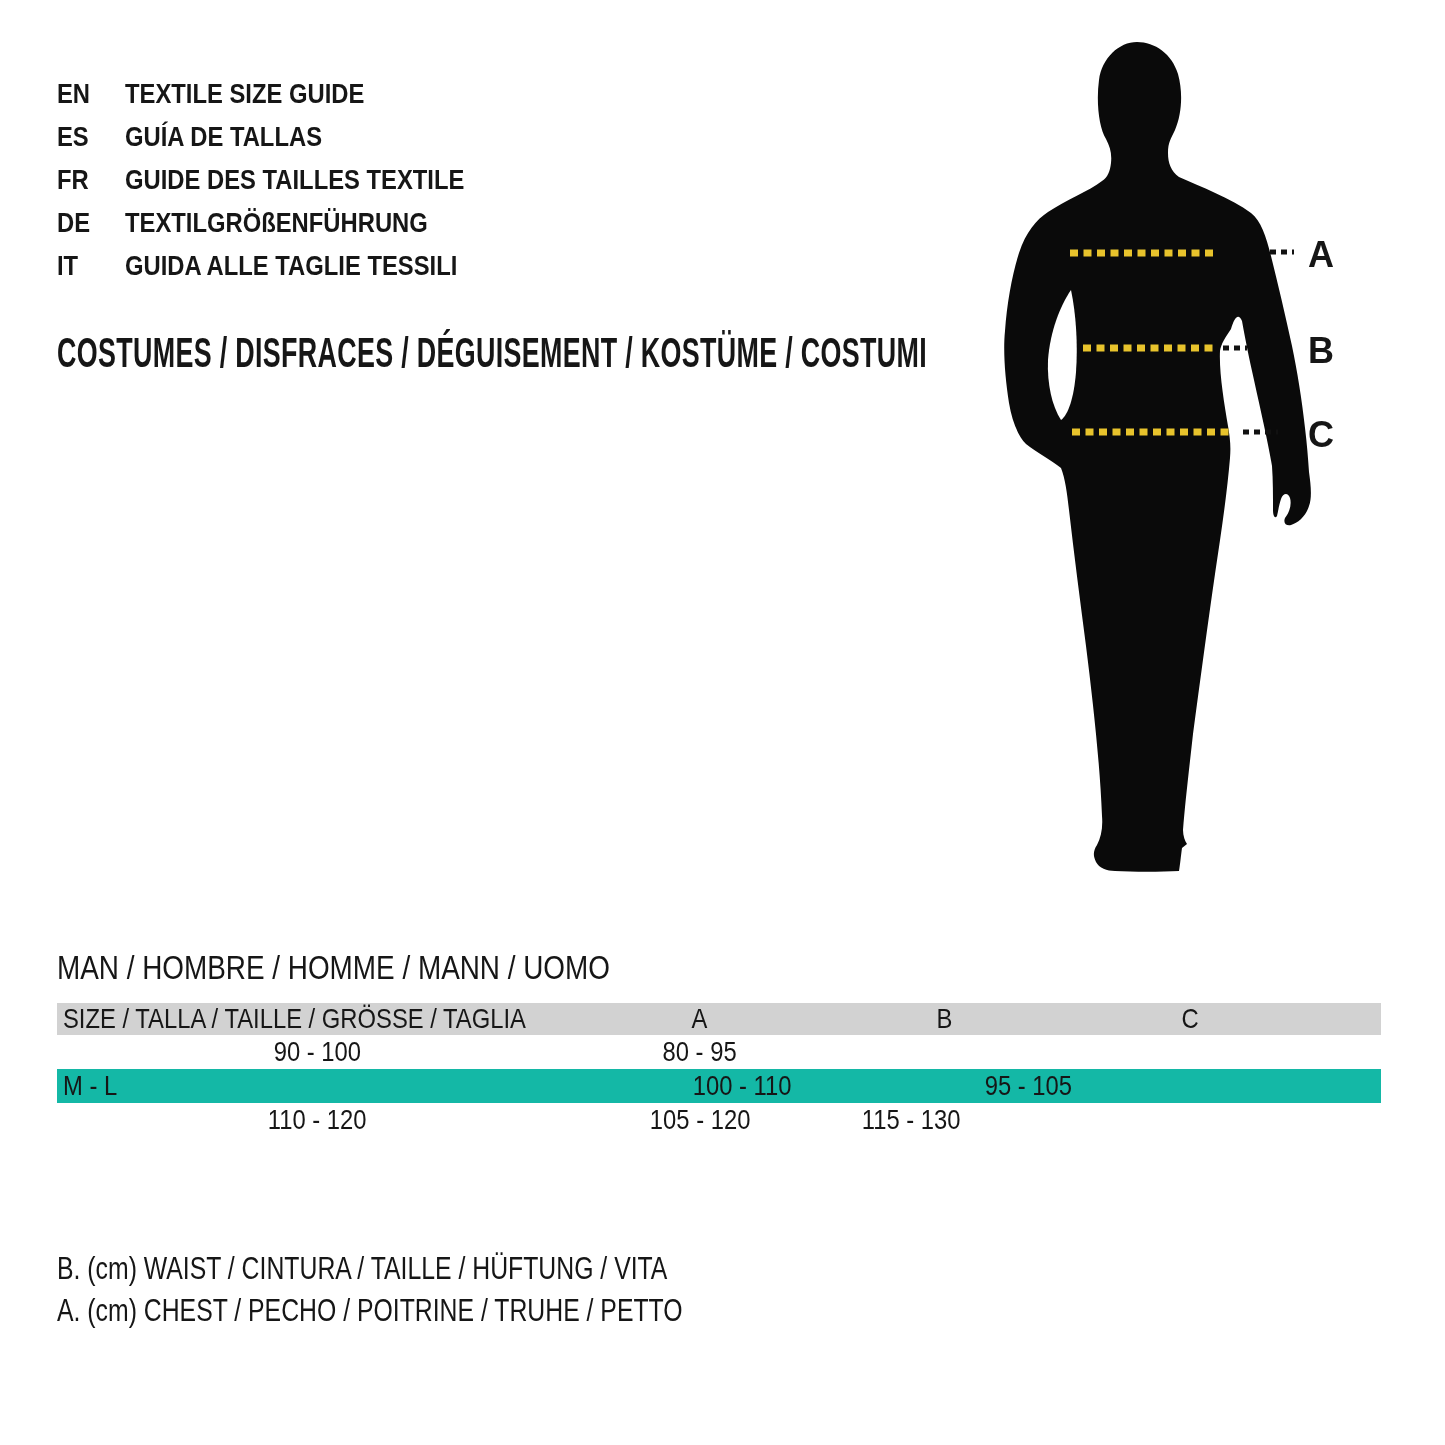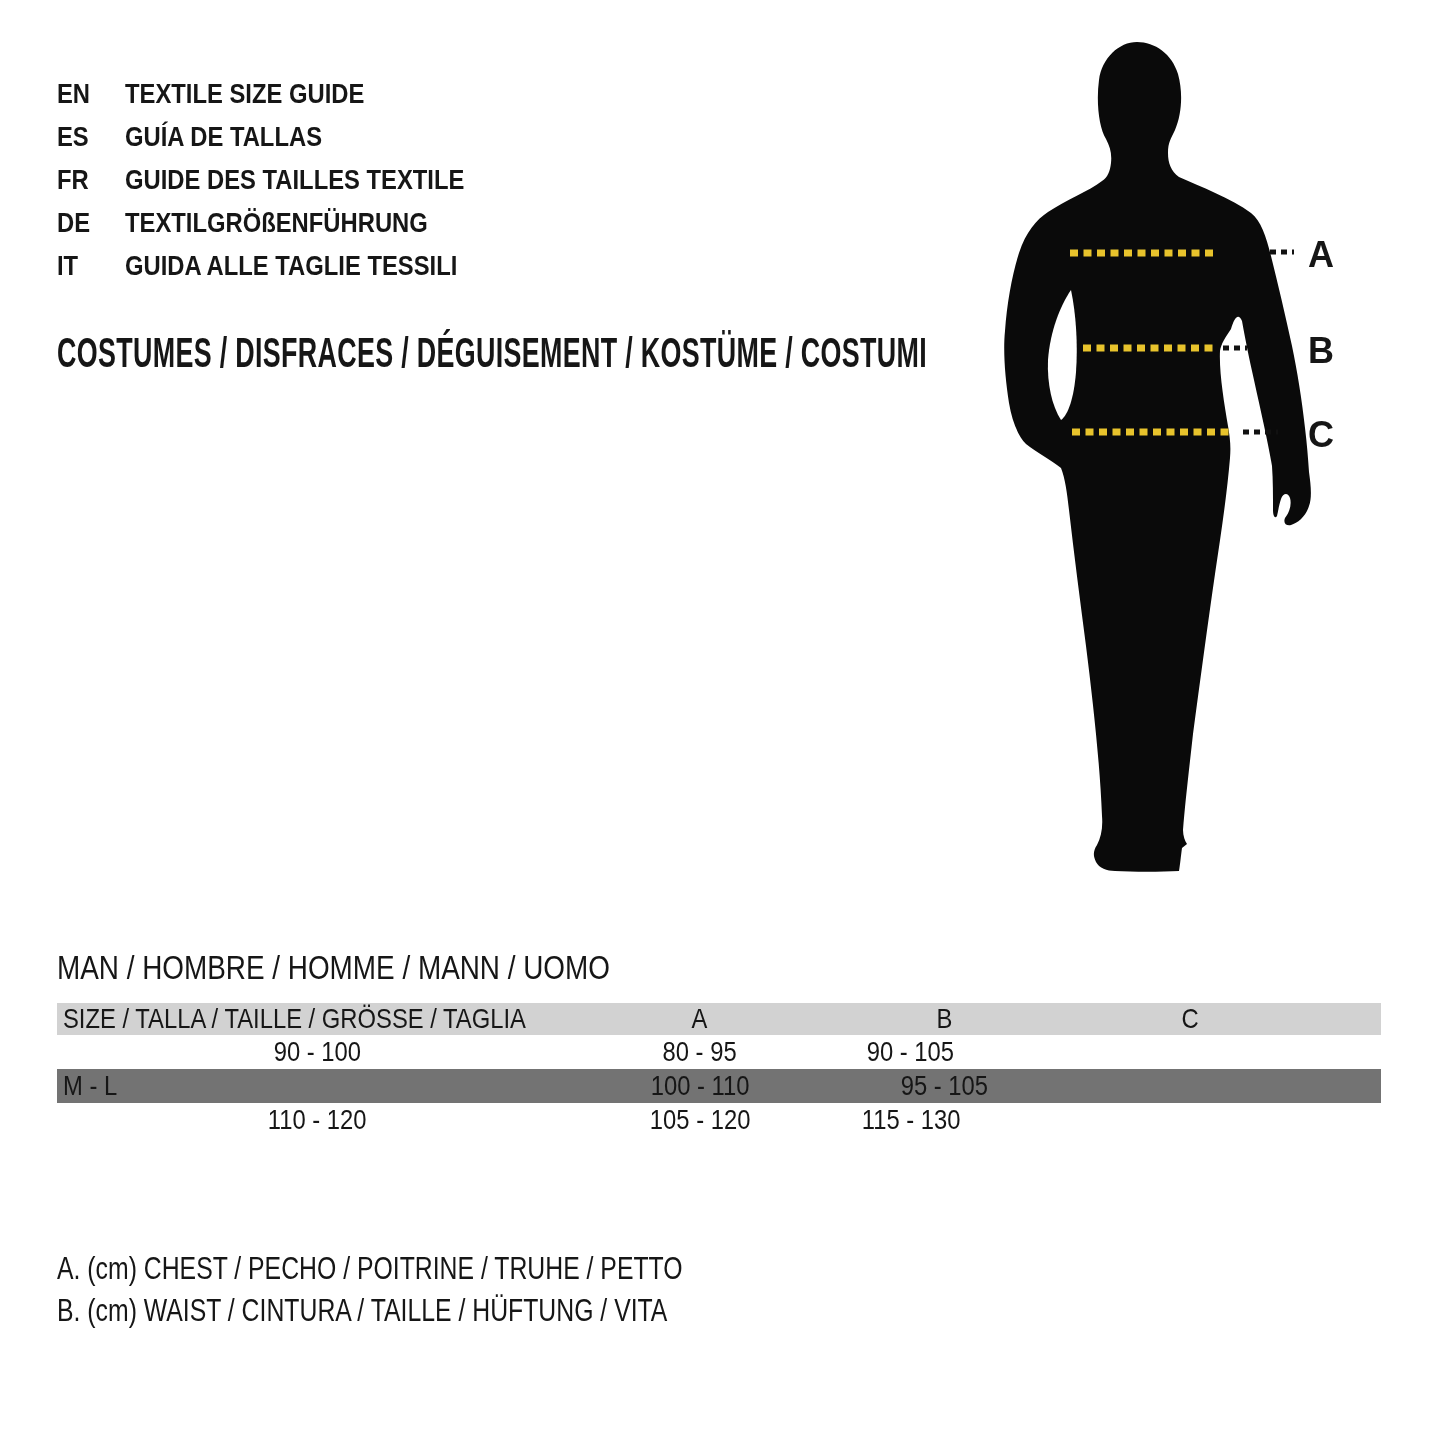--- a/index.html
+++ b/index.html
@@ -44,21 +44,21 @@
 
   
   .size-table { position:absolute; left:57px; top:1003px; width:1324px; font-size:28px; }
   .t-row {
     display:grid;
     grid-template-columns:39.3% 18.5% 18.5% 23.7%;
     align-items:center;
     height:34px;
   }
   .t-row.header { height:32px; background:#d2d2d2; }
-  .t-row.alt { background:#737373; }
+  .t-row.alt { background:#14b8a6;gap:42px; }
   .cell-label { padding-left:6px; text-align:left; }
   .cell-num { text-align:center; }
   .cell-num.last { padding-right:68px; }
   .cnd { display:inline-block; transform:scaleX(0.85); transform-origin:0 50%; white-space:nowrap; }
   .cell-num .cnd { transform-origin:50% 50%; }
 
   
   .notes { position:absolute; left:57px; top:1248px; }
   .note-line { display:flex; align-items:center; height:42px; font-size:31px; white-space:nowrap; }
   .note-line .cnd { transform:scaleX(0.80); }
@@ -168,36 +168,35 @@
   <div class="size-table">
     <div class="t-row header">
       <div class="cell-label"><span class="cnd">SIZE / TALLA / TAILLE / GRÖSSE / TAGLIA</span></div>
       <div class="cell-num"><span class="cnd">A</span></div>
       <div class="cell-num"><span class="cnd">B</span></div>
       <div class="cell-num last"><span class="cnd">C</span></div>
     </div>
     <div class="t-row">
       <div class="cell-num"><span class="cnd">90 - 100</span></div>
       <div class="cell-num"><span class="cnd">80 - 95</span></div>
-      <div class="cell-num last"><span class="cnd">90 - 105</span></div>
     </div>
     <div class="t-row alt">
       <div class="cell-label"><span class="cnd">M - L</span></div>
       <div class="cell-num"><span class="cnd">100 - 110</span></div>
       <div class="cell-num"><span class="cnd">95 - 105</span></div>
     </div>
     <div class="t-row">
       <div class="cell-num"><span class="cnd">110 - 120</span></div>
       <div class="cell-num"><span class="cnd">105 - 120</span></div>
       <div class="cell-num last"><span class="cnd">115 - 130</span></div>
     </div>
   </div>
 
   <div class="notes">
     <div class="note-line">
+        <span class="cnd">B. (cm) WAIST / CINTURA / TAILLE / HÜFTUNG / VITA</span>
+      </div>
+    <div class="note-line">
         <span class="cnd">A. (cm) CHEST / PECHO / POITRINE / TRUHE / PETTO</span>
       </div>
-    <div class="note-line">
-        <span class="cnd">B. (cm) WAIST / CINTURA / TAILLE / HÜFTUNG / VITA</span>
-      </div>
   </div>
 
 </div>
 
 </body></html>

